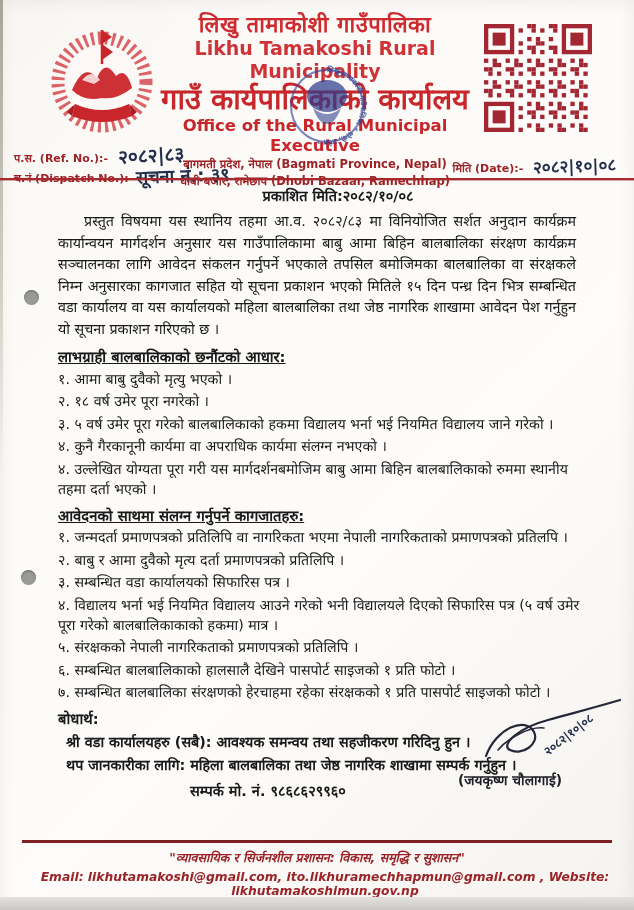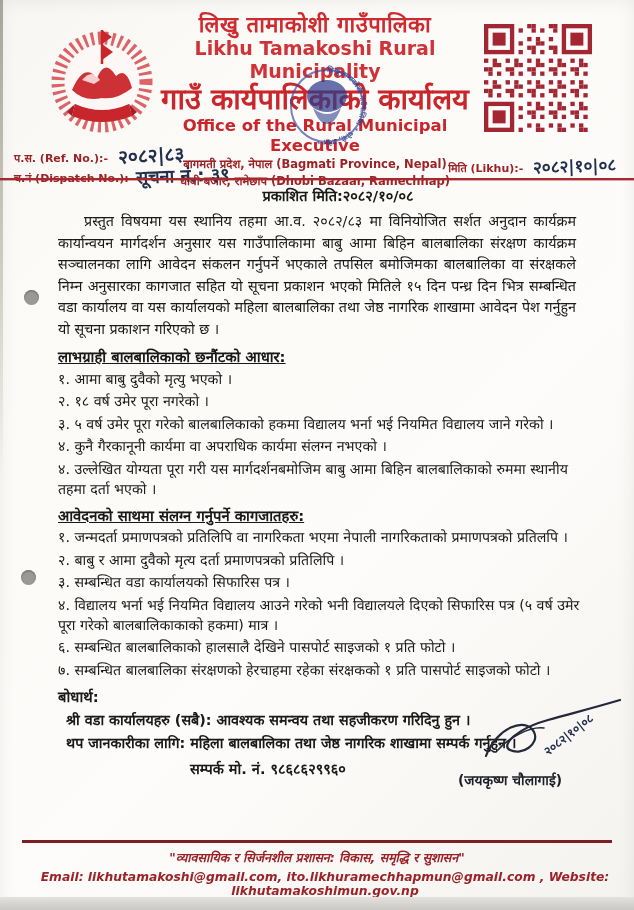--- a/index.html
+++ b/index.html
@@ -274,21 +274,21 @@
   <div class="meta">
     <div class="ref-row">
       <span class="lbl">प.स. (Ref. No.):-</span>
       <span class="hand ref-val">२०८२|८३</span>
     </div>
     <div class="disp-row">
       <span class="lbl">च.नं (Dispatch No.):</span>
       <span class="hand disp-val">सूचना नं.: ३९</span>
     </div>
     <div class="date-row">
-      <span class="lbl">मिति (Likhu):-</span>
+      <span class="lbl">मिति (Date):-</span>
       <span class="hand date-val">२०८२|१०|०८</span>
     </div>
   </div>
   <div class="red-rule"></div>
 
   <div class="doc">
     <div class="pub">प्रकाशित मिति:२०८२/१०/०८</div>
 
     <div class="intro">प्रस्तुत विषयमा यस स्थानिय तहमा आ.व. २०८२/८३ मा विनियोजित सर्शत अनुदान कार्यक्रम कार्यान्वयन मार्गदर्शन अनुसार यस गाउँपालिकामा बाबु आमा बिहिन बालबालिका संरक्षण कार्यक्रम सञ्चालनका लागि आवेदन संकलन गर्नुपर्ने भएकाले तपसिल बमोजिमका बालबालिका वा संरक्षकले निम्न अनुसारका कागजात सहित यो सूचना प्रकाशन भएको  मितिले १५ दिन पन्ध्र दिन भित्र सम्बन्धित वडा कार्यालय वा यस कार्यालयको महिला बालबालिका तथा जेष्ठ नागरिक शाखामा आवेदन पेश गर्नुहुन यो सूचना प्रकाशन गरिएको छ ।</div>
 
@@ -297,20 +297,21 @@
     <div class="item">२. १८ वर्ष उमेर पूरा नगरेको ।</div>
     <div class="item">३. ५ वर्ष उमेर पूरा गरेको बालबालिकाको हकमा विद्यालय भर्ना भई नियमित विद्यालय जाने गरेको ।</div>
     <div class="item">४. कुनै गैरकानूनी कार्यमा वा अपराधिक कार्यमा संलग्न नभएको ।</div>
     <div class="item">४. उल्लेखित योग्यता पूरा गरी यस मार्गदर्शनबमोजिम बाबु आमा बिहिन बालबालिकाको रुममा स्थानीय तहमा दर्ता भएको ।</div>
 
     <div class="sec-head">आवेदनको साथमा संलग्न गर्नुपर्ने कागजातहरु:</div>
     <div class="item">१. जन्मदर्ता प्रमाणपत्रको प्रतिलिपि वा नागरिकता भएमा नेपाली नागरिकताको प्रमाणपत्रको प्रतिलपि ।</div>
     <div class="item">२. बाबु र आमा दुवैको मृत्य दर्ता प्रमाणपत्रको प्रतिलिपि ।</div>
     <div class="item">३. सम्बन्धित वडा कार्यालयको सिफारिस पत्र ।</div>
     <div class="item">४. विद्यालय भर्ना भई नियमित विद्यालय आउने गरेको भनी विद्यालयले दिएको सिफारिस पत्र (५ वर्ष उमेर पूरा गरेको बालबालिकाकाको हकमा) मात्र ।</div>
+    <div class="item">५. संरक्षकको नेपाली नागरिकताको प्रमाणपत्रको प्रतिलिपि ।</div>
     <div class="item">६. सम्बन्धित  बालबालिकाको हालसालै देखिने पासपोर्ट साइजको १ प्रति फोटो ।</div>
     <div class="item">७. सम्बन्धित बालबालिका संरक्षणको हेरचाहमा रहेका संरक्षकको १ प्रति पासपोर्ट साइजको फोटो ।</div>
 
     <div class="bodh">बोधार्थ:</div>
     <div class="bodh-line">श्री वडा कार्यालयहरु (सबै): आवश्यक समन्वय तथा सहजीकरण गरिदिनु हुन ।</div>
     <div class="bodh-line">थप जानकारीका लागि: महिला बालबालिका तथा जेष्ठ नागरिक शाखामा सम्पर्क गर्नुहुन ।</div>
 
     <div class="contact">सम्पर्क मो. नं. ९८६८६२९९६०</div>
   </div>
 

